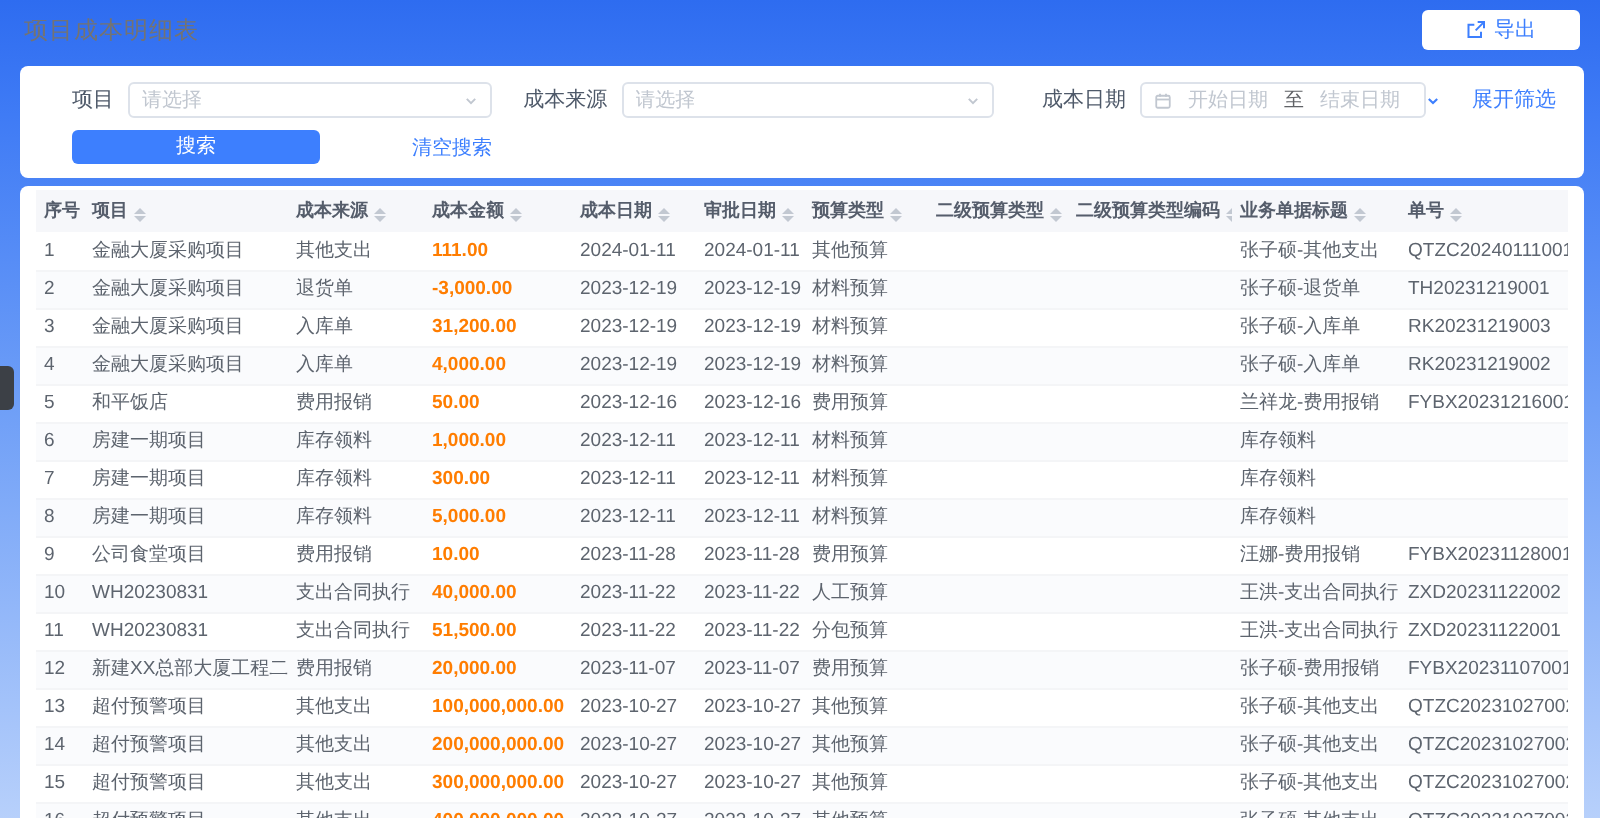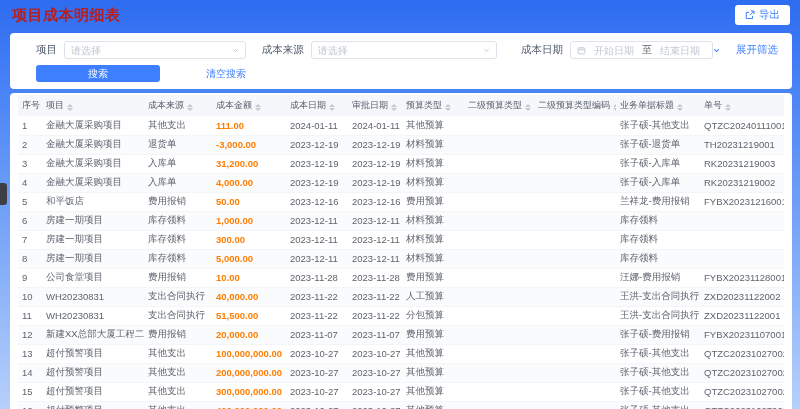--- a/index.html
+++ b/index.html
@@ -4,23 +4,23 @@
 <style>
   * { margin:0; padding:0; box-sizing:border-box; }
   html,body { width:800px; height:409px; overflow:hidden; }
   body {
     font-family:"Liberation Sans","DejaVu Sans",sans-serif;
     background:linear-gradient(180deg,#2e6cf0 0%,#3f7bf5 14%,#6f9ff7 50%,#b7d0fb 100%);
     position:relative;
   }
   
   .topbar { height:30px; display:flex; align-items:center; justify-content:space-between; padding:0 10px 0 12px; }
-  .page-title { color:#b91c1c; font-size:15px; font-weight:bold; letter-spacing:.5px; }
+  .page-title { color:#737373; font-size:12px; font-weight:normal; letter-spacing:.5px; }
   .export-btn { display:flex; align-items:center; gap:4px; background:#fff; border:none; border-radius:3px;
-    height:20px; padding:0 10px; color:#3D7FFE; font-size:10.5px; cursor:pointer; }
+    height:20px; padding:0 22px; color:#3D7FFE; font-size:10.5px; cursor:pointer; }
   .export-btn svg { display:block; }
   
   .card { background:#fff; border-radius:4px; margin:0 8px 0 10px; }
   .filter-card { margin-top:3px; padding:8px 14px 7px 26px; }
   .filter-row { display:flex; align-items:center; }
   .f-label { font-size:10.5px; color:#4e5969; white-space:nowrap; margin-right:7px; }
   .select-box, .date-box { height:18px; border:1px solid #dde2ea; border-radius:3px; display:flex; align-items:center;
     padding:0 6px; background:#fff; }
   .select-box input { border:none; outline:none; flex:1; font-size:10px; color:#606266; min-width:0;
     font-family:inherit; background:transparent; }
@@ -36,21 +36,21 @@
   .expand-link { margin-left:auto; display:flex; align-items:center; gap:16px; color:#3D7FFE; font-size:10.5px;
     background:none; border:none; cursor:pointer; white-space:nowrap; }
   .btn-row { margin-top:6px; display:flex; align-items:center;gap:16px; }
   .search-btn { width:124px; height:17px; background:#3D7FFE; color:#fff; border:none; border-radius:3px;
     font-size:10px; cursor:pointer; line-height:17px; }
   .clear-btn { margin-left:30px; background:none; border:none; color:#3D7FFE; font-size:10px; cursor:pointer; }
   
   .table-card { margin-top:4px; padding:2px 8px 0 8px; height:340px; }
   table { width:100%; border-collapse:collapse; table-layout:fixed; }
   th, td { text-align:left; padding:0 4px; white-space:nowrap; overflow:hidden; }
-  thead th { background:#f6f7fa; color:#555d6b; font-weight:normal; font-size:9px; height:21px; }
+  thead th { background:#f6f7fa; color:#555d6b; font-weight:bold; font-size:9px; height:21px; }
   tbody td { font-size:9.5px; color:#5d646e; height:19px; border-bottom:1px solid #f4f5f7; }
   tbody tr:nth-child(even) td { background:#fafbfd; }
   td.amount { color:#FF7D00; font-weight:bold; }
   .sort { display:inline-flex; flex-direction:column; gap:1px; margin-left:3px; vertical-align:1px; }
   .sort i { width:0; height:0; border-left:3px solid transparent; border-right:3px solid transparent; display:block; }
   .sort .up { border-bottom:3.5px solid #c2c8d1; }
   .sort .dn { border-top:3.5px solid #c2c8d1; }
   
   .side-handle { position:absolute; left:0; top:183px; width:7px; height:22px; background:#3c4046;
     border-radius:0 3px 3px 0; z-index:5; }

